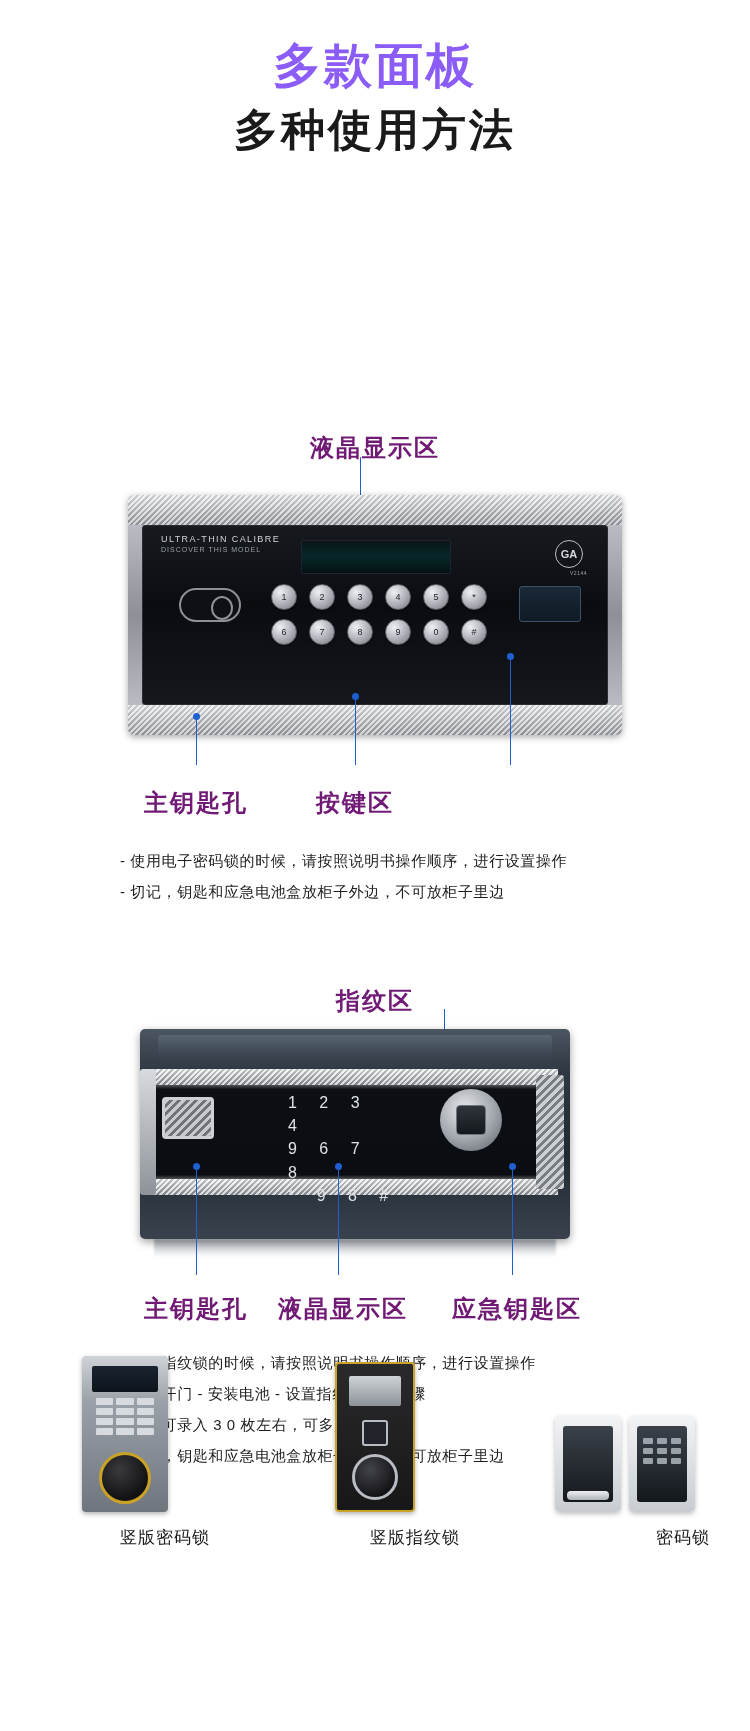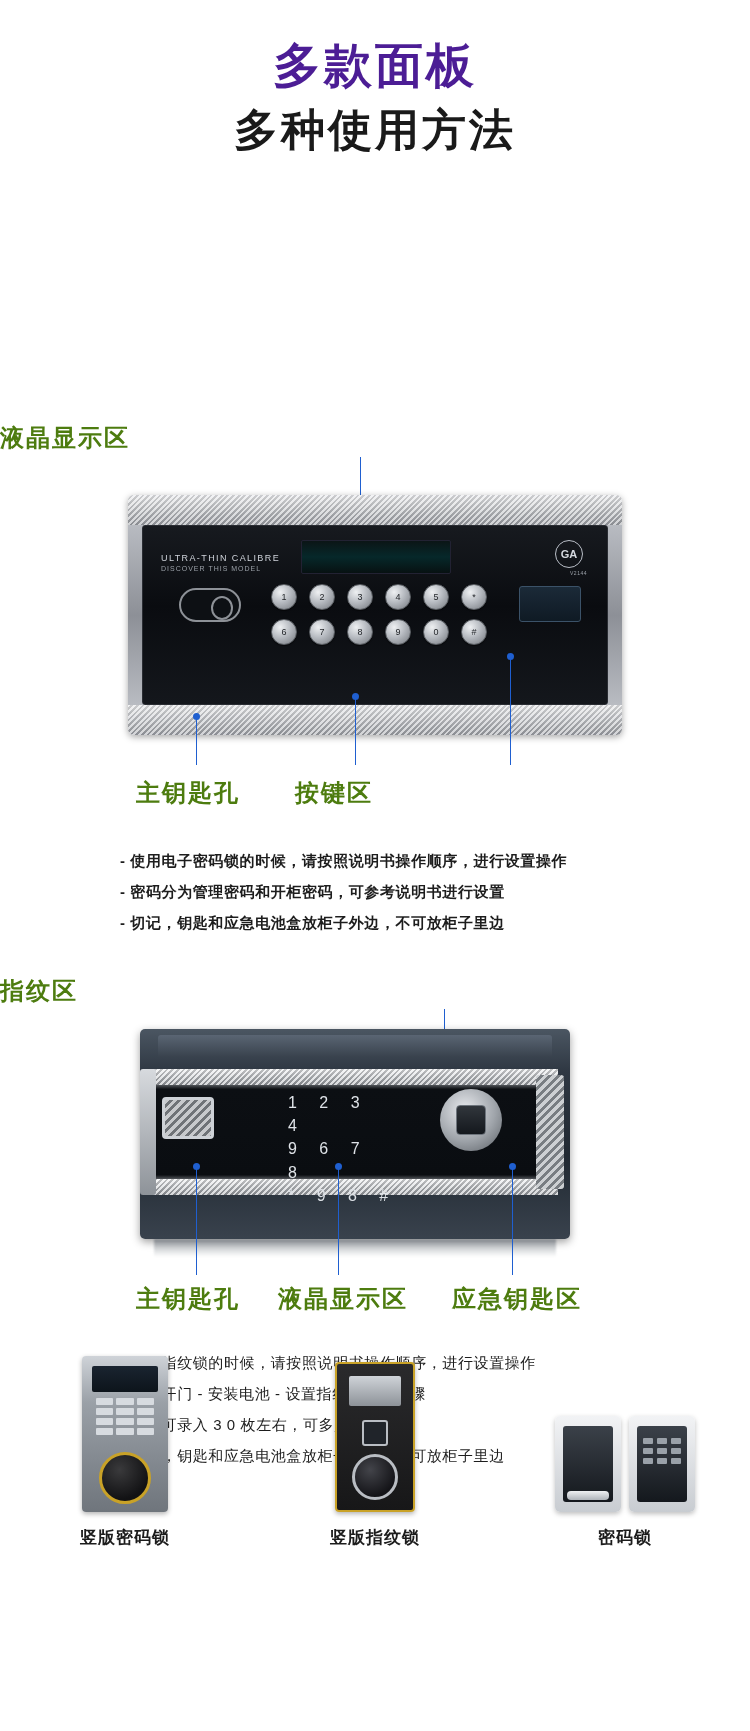--- a/index.html
+++ b/index.html
@@ -19,21 +19,21 @@
   
   .header {
     padding-top: 36px;
     text-align: center;
   }
   .header h1 {
     margin: 0;
     font-size: 48px;
     font-weight: bold;
     letter-spacing: 3px;
-    color: #4c1d95;
+    color: #8b5cf6;
     line-height: 1.25;
   }
   .header h2 {
     margin: 6px 0 0 0;
     font-size: 44px;
     font-weight: bold;
     letter-spacing: 3px;
     color: #1a1a1a;
     line-height: 1.25;
   }
@@ -41,26 +41,27 @@
     margin-top: 28px;
     font-size: 19px;
     color: #2c2c2c;
     letter-spacing: 1px;
   }
 
   
   .section { position: relative; }
 
   .callout-red {
-    color: #4d7c0f;
+    color: #701a75;
     font-size: 24px;
     font-weight: bold;
     letter-spacing: 2px;
-    text-align: left;
+    text-align: center;
     white-space: nowrap;
+    margin-top: 10px;
   }
   .abs { position: absolute; }
 
   .leader {
     position: absolute;
     background: #1f5fd0;
     width: 1px;
   }
   .dot {
     position: absolute;
@@ -92,21 +93,21 @@
   .knurl-top { top: 0; }
   .knurl-bot { bottom: 0; }
   .panel1-face {
     position: absolute;
     left: 14px; right: 14px; top: 30px; bottom: 30px;
     background: linear-gradient(180deg,#171a1f 0%, #0a0c10 45%, #14171c 100%);
     border-radius: 3px;
     border: 1px solid #2a2d33;
   }
   .brand {
-    position: absolute; left: 18px; top: 27px;
+    position: absolute; left: 18px; top: 8px;
     color: #cfd3da; font-size: 9px; letter-spacing: 1.4px;
     font-family: "Liberation Sans", sans-serif;
   }
   .brand small { display: block; font-size: 7px; letter-spacing: 1px; color: #9aa0a8; margin-top: 2px; }
   .lcd {
     position: absolute; left: 158px; top: 14px;
     width: 150px; height: 34px;
     background: linear-gradient(180deg,#0b1516,#06282a 50%,#071112);
     border: 1px solid #223;
     border-radius: 2px;
@@ -246,22 +247,21 @@
   .products {
     position: absolute;
     left: 0; top: 1352px;
     width: 750px;
     display: flex;
     justify-content: space-around;
     align-items: flex-end;
   }
   .product {
     width: 170px;
-    text-align: center;
-    font-weight: bold;
+    text-align: right;
   }
   .product .img {
     height: 160px;
     display: flex; align-items: flex-end; justify-content: center;
   }
   .product .cap {
     margin-top: 14px;
     font-size: 17px;
     color: #1c1c1c;
     letter-spacing: 1px;
@@ -422,23 +422,22 @@
   <div class="leader" style="left:196px; top:560px; height:48px;"></div>
   <div class="dot" style="left:193px; top:556px;"></div>
   <div class="leader" style="left:355px; top:540px; height:68px;"></div>
   <div class="dot" style="left:352px; top:536px;"></div>
   <div class="leader" style="left:510px; top:500px; height:108px;"></div>
   <div class="dot" style="left:507px; top:496px;"></div>
 
   <div class="callout-red abs" style="left:136px; top:620px; width:120px;">主钥匙孔</div>
   <div class="callout-red abs" style="left:295px; top:620px; width:120px;">按键区</div>
 
-  <div class="bullets" style="top:688px;font-weight:bold;">
+  <div class="bullets" style="top:688px;">
     <div>- 使用电子密码锁的时候，请按照说明书操作顺序，进行设置操作</div>
-    <div>- 密码分为管理密码和开柜密码，可参考说明书进行设置</div>
     <div>- 切记，钥匙和应急电池盒放柜子外边，不可放柜子里边</div>
   </div>
 </div>
 
 <div class="section">
 
   <div class="callout-red abs" style="left:0; top:818px; width:750px;">指纹区</div>
 
   <div class="leader" style="left:444px; top:852px; height:82px;"></div>
   <div class="dot" style="left:441px; top:932px;"></div>

